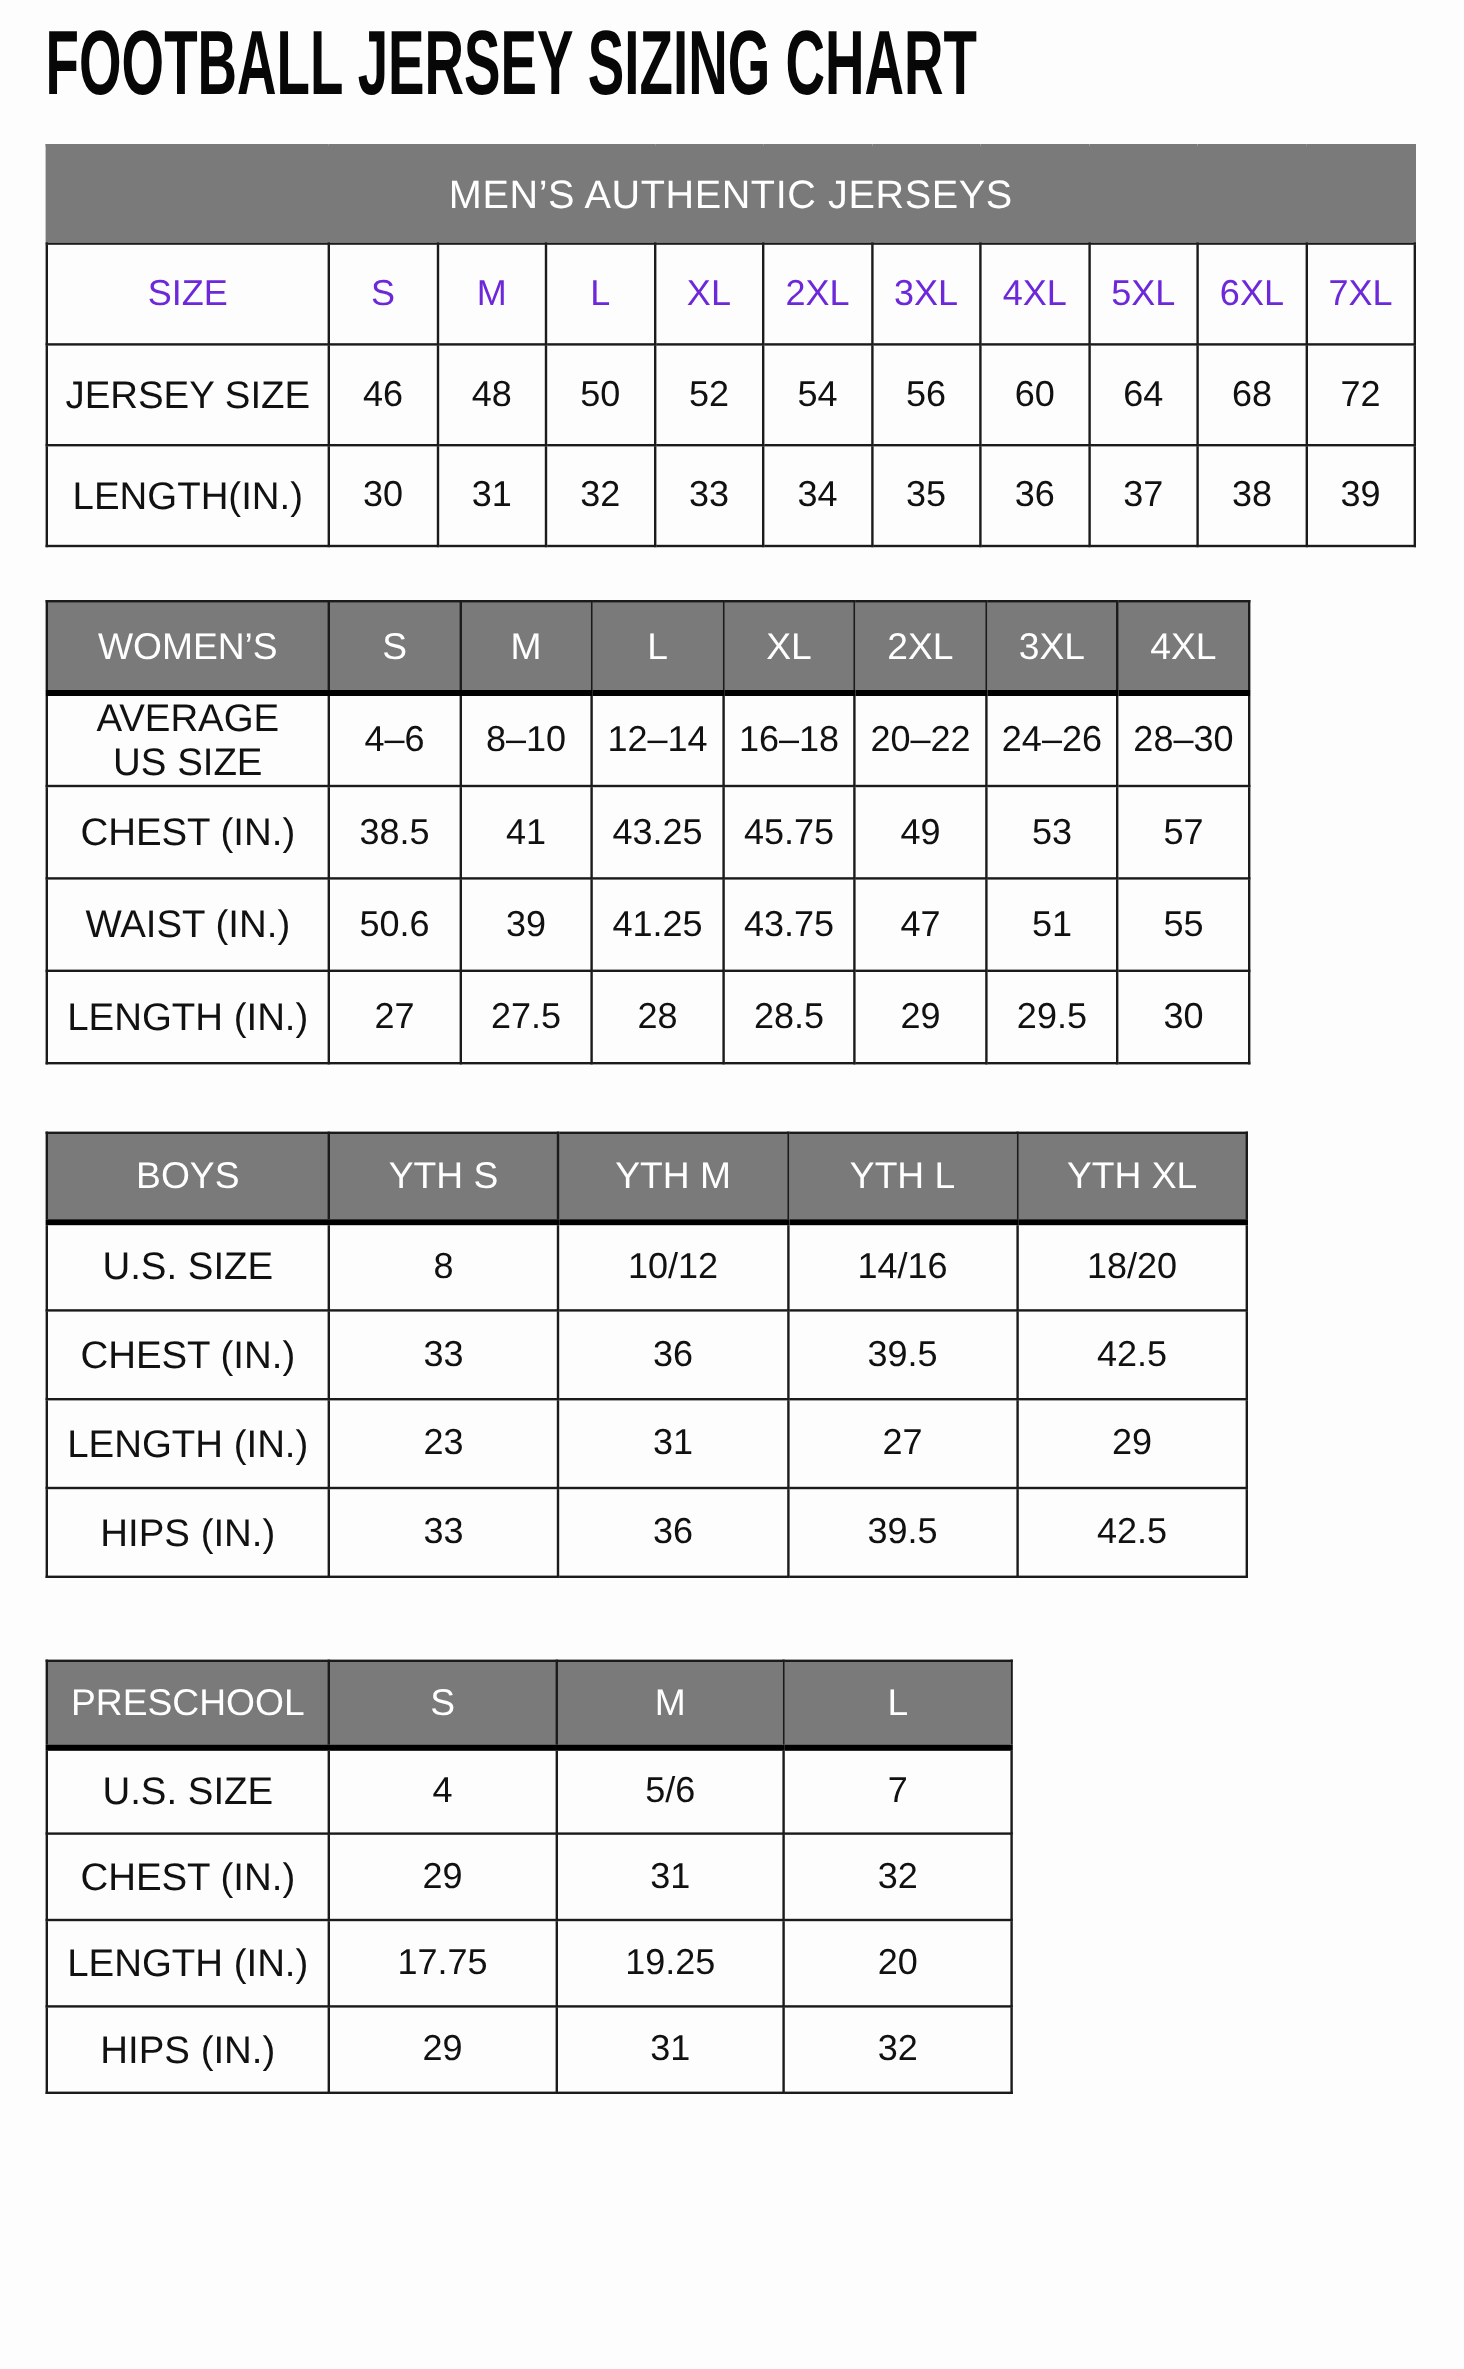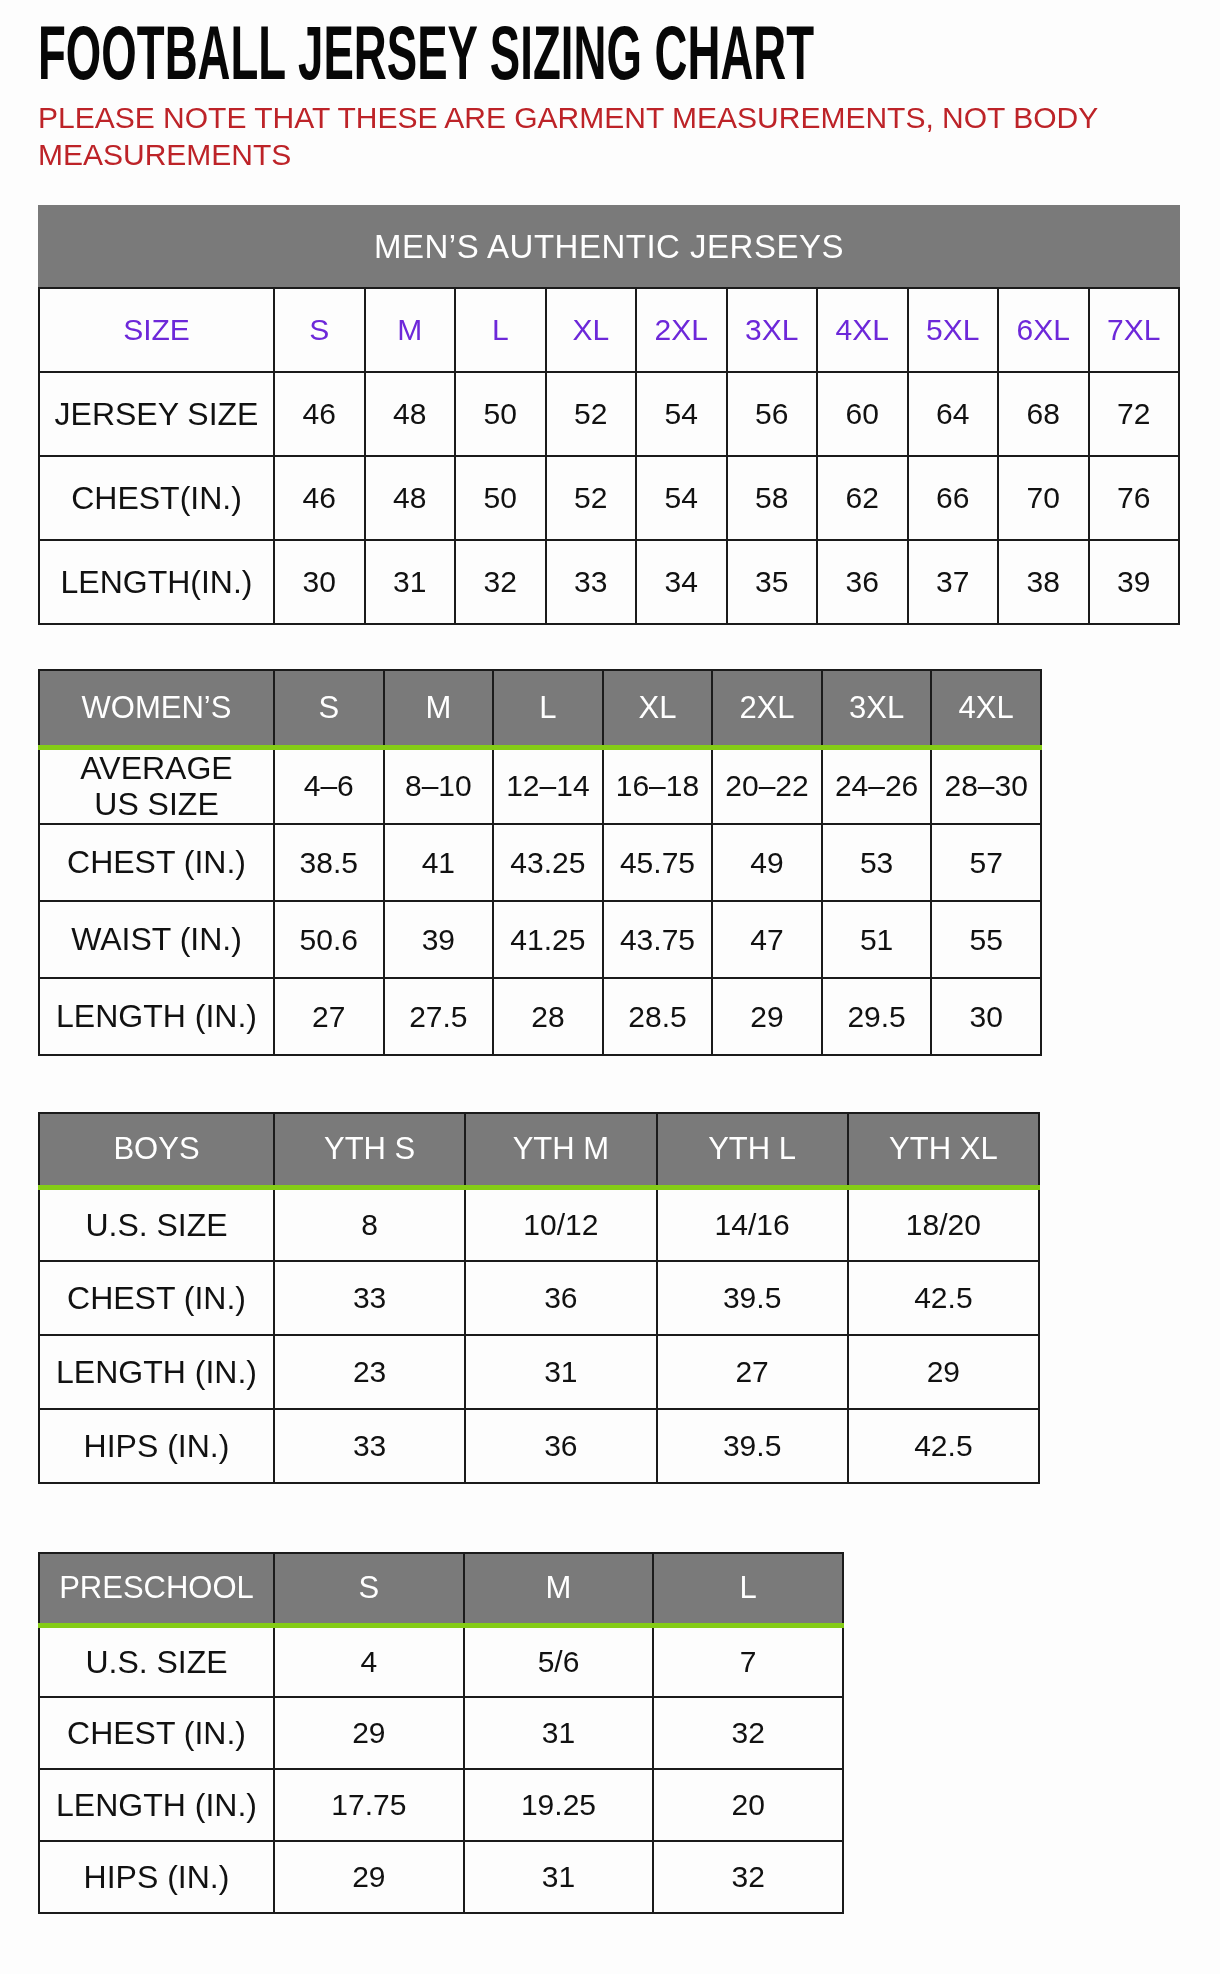--- a/index.html
+++ b/index.html
@@ -53,21 +53,21 @@
     color: #fff;
     font-size: 33px;
     letter-spacing: 0.5px;
     border: 2px solid var(--gray);
     border-bottom: 2px solid var(--line);
   }
   .gray-hdr th {
     background: var(--gray);
     color: #fff;
     font-size: 31px;
-    border-bottom: 5px solid #84cc16;
+    border-bottom: 5px solid #000000;
   }
   .plain-hdr th {
     color: #6d28d9;
     font-size: 30px;
     background: transparent;
   }
   .row-label {
     font-size: 32px;
     white-space: pre-line;
     line-height: 1.15;
@@ -92,24 +92,20 @@
     font-weight: 400;
   }
 </style>
 </head>
 <body>
 
 <div class="page">
 
   <h1 class="title">FOOTBALL JERSEY SIZING CHART</h1>
 
-  <div class="note">
-    <div>PLEASE NOTE THAT THESE ARE GARMENT MEASUREMENTS, NOT BODY</div>
-    <div>MEASUREMENTS</div>
-  </div>
 
   <table class="tbl-0">
       <colgroup>
         <col style="width: 235px;">
         <col>
         <col>
         <col>
         <col>
         <col>
         <col>
@@ -142,33 +138,20 @@
           <td class="value-cell">50</td>
           <td class="value-cell">52</td>
           <td class="value-cell">54</td>
           <td class="value-cell">56</td>
           <td class="value-cell">60</td>
           <td class="value-cell">64</td>
           <td class="value-cell">68</td>
           <td class="value-cell">72</td>
         </tr>
         <tr>
-          <td class="row-label">CHEST(IN.)</td>
-          <td class="value-cell">46</td>
-          <td class="value-cell">48</td>
-          <td class="value-cell">50</td>
-          <td class="value-cell">52</td>
-          <td class="value-cell">54</td>
-          <td class="value-cell">58</td>
-          <td class="value-cell">62</td>
-          <td class="value-cell">66</td>
-          <td class="value-cell">70</td>
-          <td class="value-cell">76</td>
-        </tr>
-        <tr>
           <td class="row-label">LENGTH(IN.)</td>
           <td class="value-cell">30</td>
           <td class="value-cell">31</td>
           <td class="value-cell">32</td>
           <td class="value-cell">33</td>
           <td class="value-cell">34</td>
           <td class="value-cell">35</td>
           <td class="value-cell">36</td>
           <td class="value-cell">37</td>
           <td class="value-cell">38</td>

